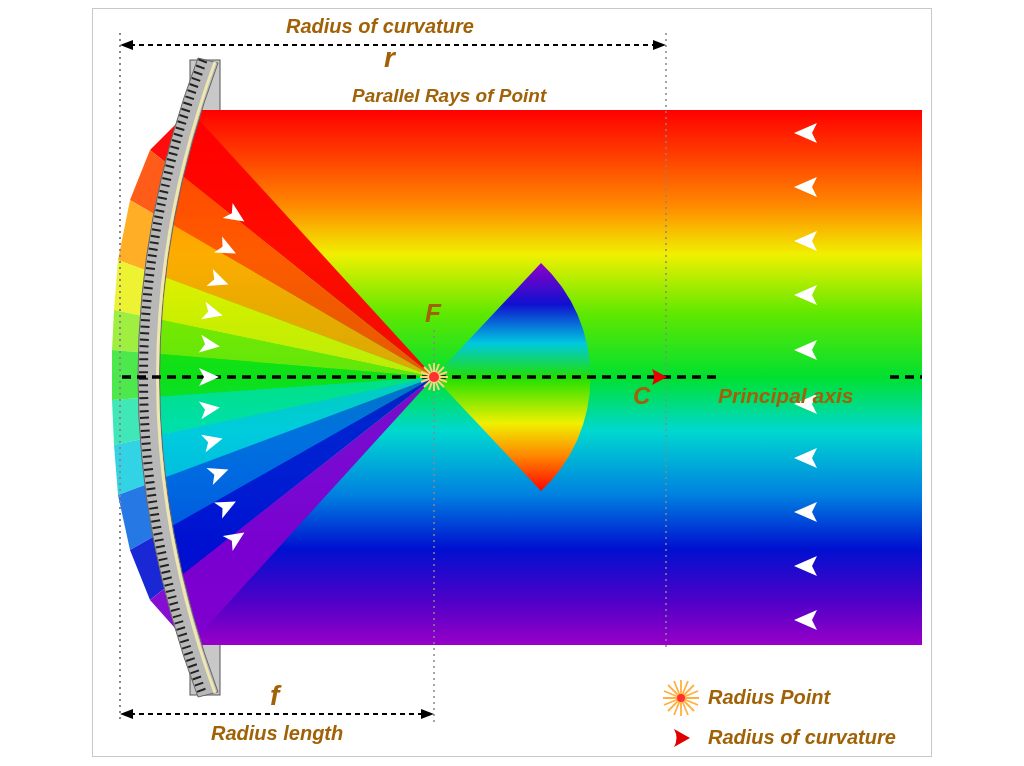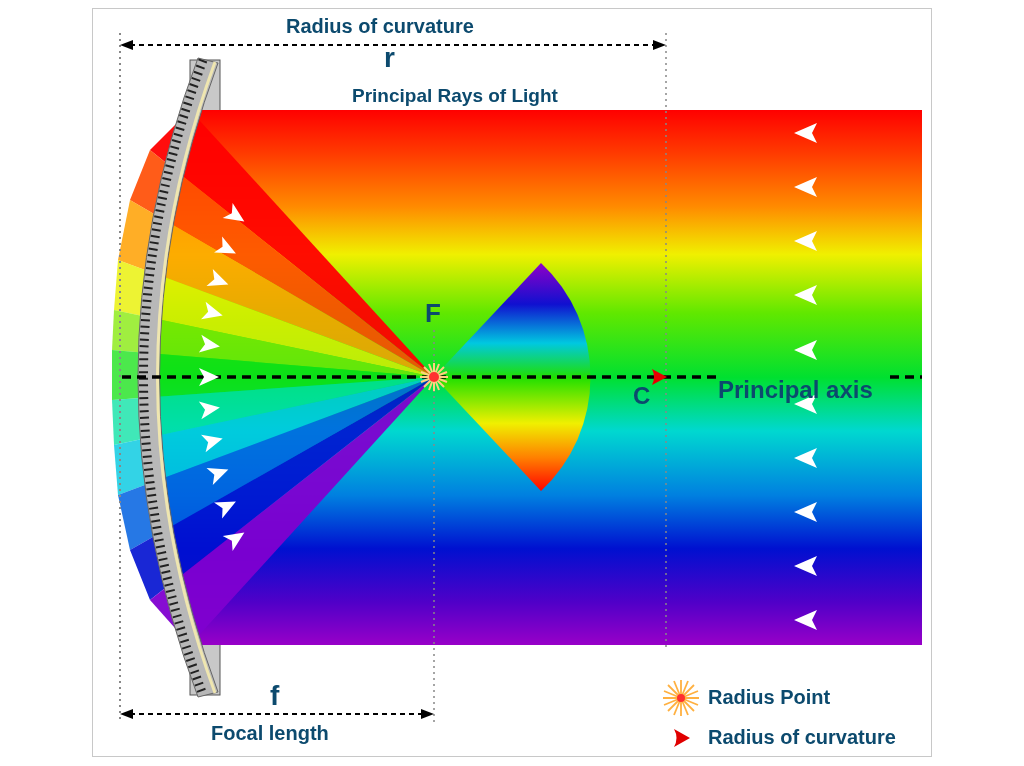--- a/index.html
+++ b/index.html
@@ -1,25 +1,25 @@
 <!DOCTYPE html>
 <html><head>
   <meta charset="utf-8">
   <style>
     html, body { margin: 0; padding: 0; background: #ffffff; }
     body { width: 1024px; height: 766px; position: relative; overflow: hidden; font-family: "Liberation Sans", sans-serif; }
     .frame { position: absolute; left: 92px; top: 8px; width: 840px; height: 749px; border: 1px solid #c8c8c8; box-sizing: border-box; background: #fff; }
     svg { position: absolute; left: 0; top: 0; }
-    .lbl { position: absolute; font-family: "Liberation Sans", sans-serif; font-weight: bold; color: #0c4a6e; white-space: nowrap; }
+    .lbl { position: absolute; font-family: "Liberation Sans", sans-serif; font-weight: bold; color: #a16207; white-space: nowrap; font-style: italic; }
     .t-radius { left: 286px; top: 15px; font-size: 20px; }
     .t-r { left: 384px; top: 42px; font-size: 28px; }
     .t-parallel { left: 352px; top: 85px; font-size: 19px; }
     .t-F { left: 425px; top: 298px; font-size: 26px; }
     .t-C { left: 633px; top: 382px; font-size: 24px; }
-    .t-principal { left: 718px; top: 376px; font-size: 24px; }
+    .t-principal { left: 718px; top: 384px; font-size: 21px; }
     .t-f { left: 270px; top: 680px; font-size: 28px; }
     .t-focal { left: 211px; top: 722px; font-size: 20px; }
     .t-leg1 { left: 708px; top: 686px; font-size: 20px; }
     .t-leg2 { left: 708px; top: 726px; font-size: 20px; }
   </style>
 </head>
 <body>
 
 <div class="frame"></div>
 
@@ -172,20 +172,20 @@
       <line x1="-7" y1="-17" x2="7" y2="17"></line>
       <line x1="7" y1="-17" x2="-7" y2="17"></line>
     </g>
     <circle r="4" fill="#ff3030"></circle>
   </g>
   <path d="M 674 729 L 690 738 L 674 747 Q 679 738 674 729 Z" fill="#e00000"></path>
 </svg>
 
 <div class="lbl t-radius">Radius of curvature</div>
 <div class="lbl t-r">r</div>
-<div class="lbl t-parallel">Principal Rays of Light</div>
+<div class="lbl t-parallel">Parallel Rays of Point</div>
 <div class="lbl t-F">F</div>
 <div class="lbl t-C">C</div>
 <div class="lbl t-principal">Principal axis</div>
 <div class="lbl t-f">f</div>
-<div class="lbl t-focal">Focal length</div>
+<div class="lbl t-focal">Radius length</div>
 <div class="lbl t-leg1">Radius Point</div>
 <div class="lbl t-leg2">Radius of curvature</div>
 
 </body></html>

